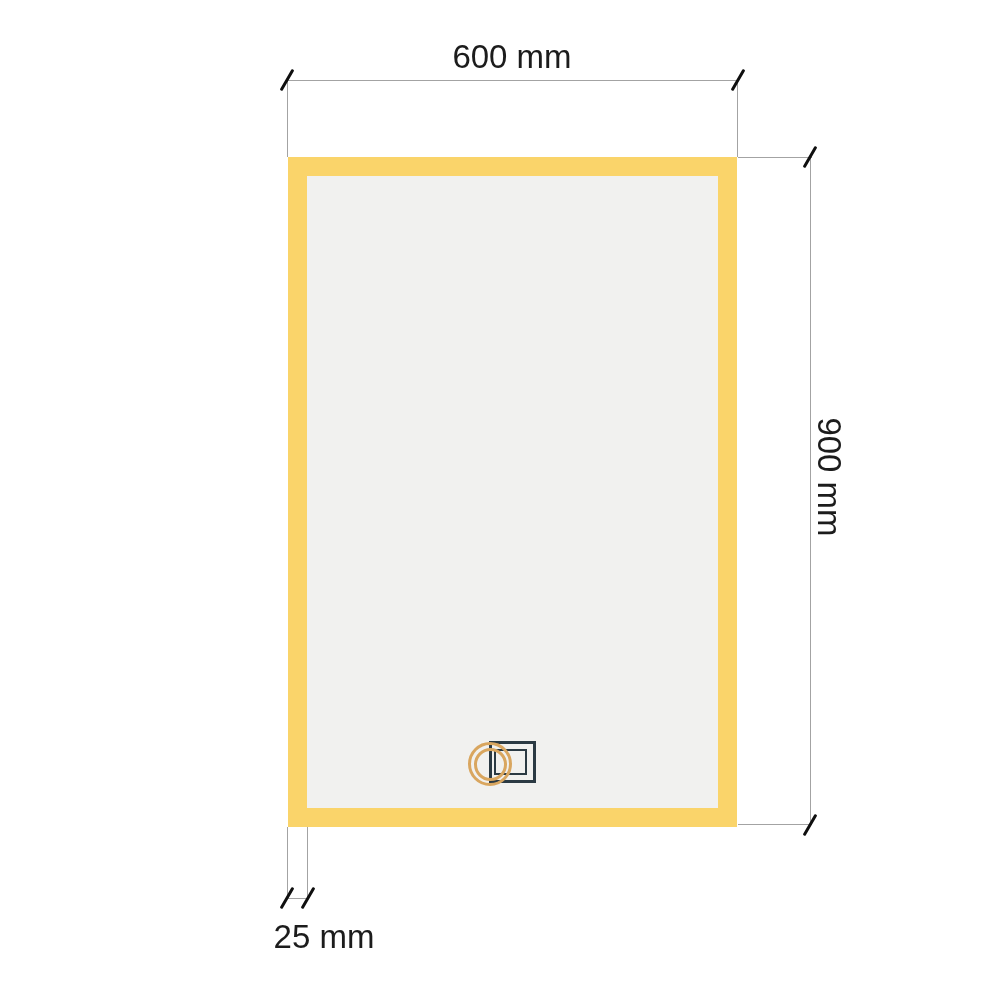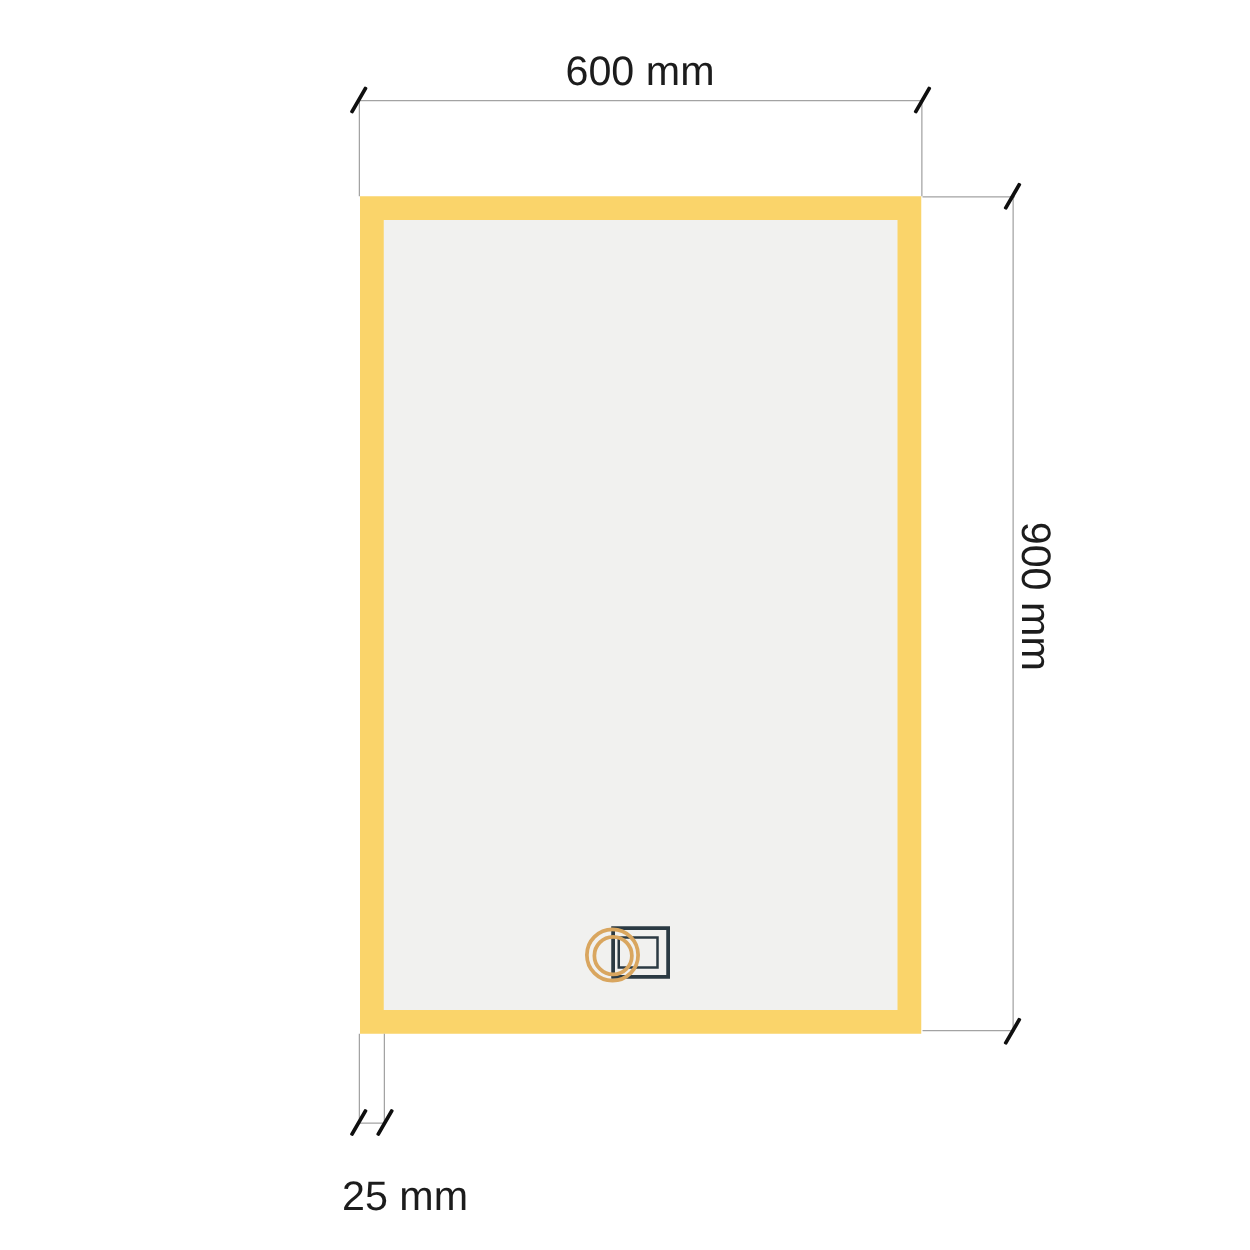--- a/index.html
+++ b/index.html
@@ -114,21 +114,21 @@
   <div>
     <div class="dim-label v-label" style="left:829px; top:477px;">900 mm</div>
     <div class="line" style="left:810px; top:157px; width:1px; height:669px;"></div>
     <div class="line" style="left:738px; top:157px; width:74px; height:1px;"></div>
     <div class="line" style="left:738px; top:824px; width:74px; height:1px;"></div>
     <div class="tick" style="left:810px; top:157px;"></div>
     <div class="tick" style="left:810px; top:825px;"></div>
   </div>
 
   <div>
-    <div class="dim-label h-label" style="left:324px; top:937px;">25 mm</div>
+    <div class="dim-label h-label" style="left:324px; top:917px;">25 mm</div>
     <div class="line" style="left:287px; top:827px; width:1px; height:72px;"></div>
     <div class="line" style="left:307px; top:827px; width:1px; height:72px;"></div>
     <div class="line" style="left:287px; top:898px; width:21px; height:1px;"></div>
     <div class="tick" style="left:287px; top:898px;"></div>
     <div class="tick" style="left:308px; top:898px;"></div>
   </div>
 
 </div>
 
 </body></html>

